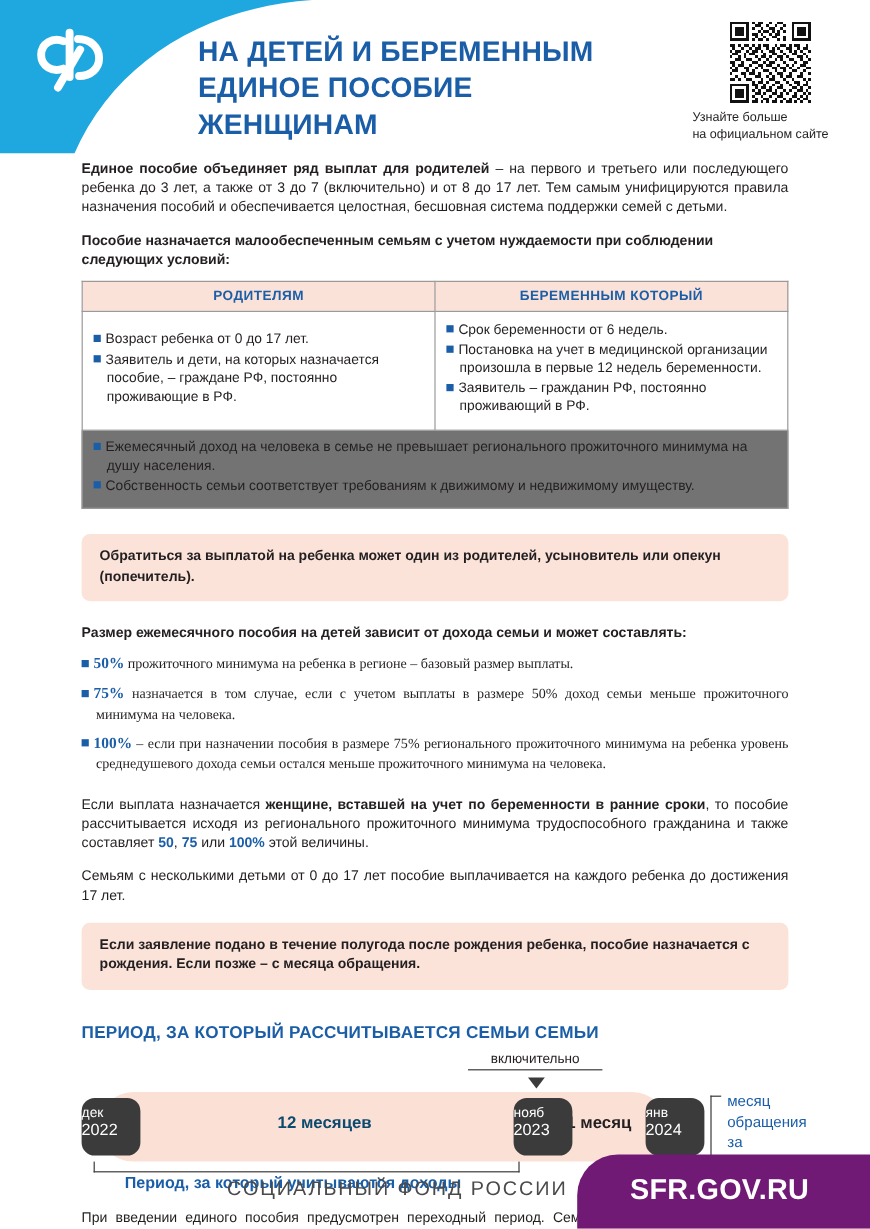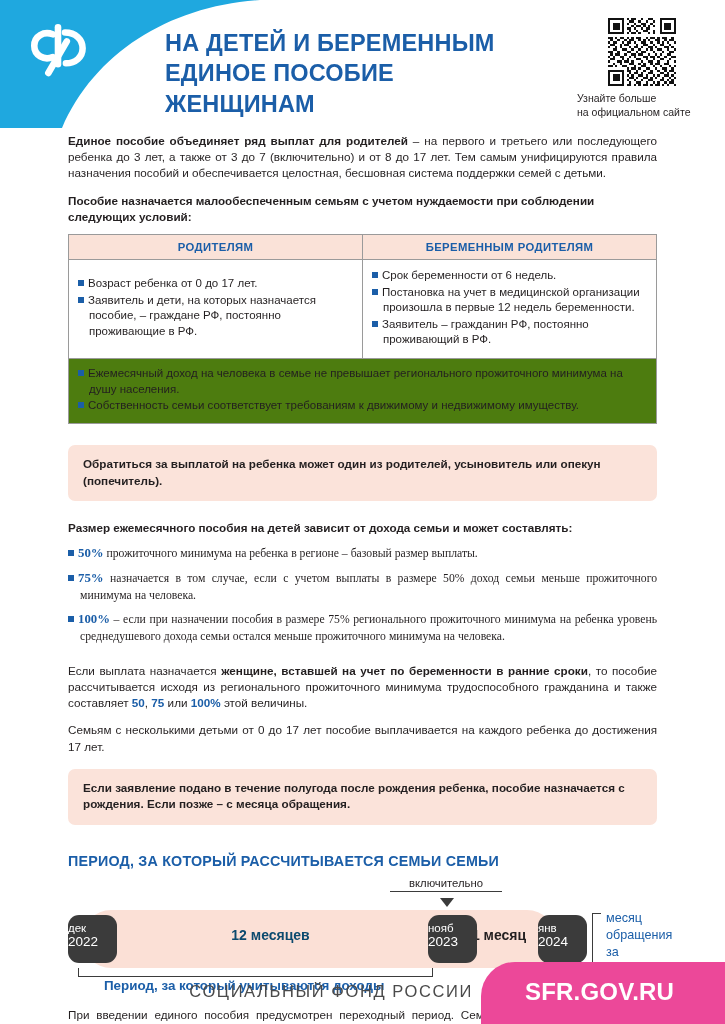--- a/index.html
+++ b/index.html
@@ -129,21 +129,21 @@
     background: #1b5ea8;
     margin-right: 4px;
     vertical-align: 1px;
   }
 
   .shared-row {
     width: 589px;
     box-sizing: border-box;
     border: 1px solid #9a9a9a;
     border-top: none;
-    background: #4d7c0f;
+    background: #737373;
     padding: 7px 9px 8px 9px;
     font-size: 11.5px;
     line-height: 1.36;
   }
 
   
   .callout {
     background: #fbe3da;
     border-radius: 7px;
     padding: 11px 15px 12px 15px;
@@ -311,21 +311,21 @@
     letter-spacing: 1.6px;
     color: #4a4a4a;
     white-space: nowrap;
   }
   .footer-badge {
     position: absolute;
     right: 0;
     top: 0;
     width: 244px;
     height: 62px;
-    background: #ec4899;
+    background: #701a75;
     border-top-left-radius: 34px;
     border-bottom-left-radius: 0px;
   }
   .footer-badge-text {
     position: absolute;
     left: 44px;
     top: 16px;
     font-size: 24px;
     font-weight: bold;
     color: #ffffff;
@@ -597,21 +597,21 @@
 <div class="content">
 
   <p class="body-text"><span class="b">Единое пособие объединяет ряд выплат для родителей</span><span> – на первого и третьего или последующего ребенка до 3 лет, а также от 3 до 7 (включительно) и от 8 до 17 лет. Тем самым унифицируются правила назначения пособий и обеспечивается целостная, бесшовная система поддержки семей с детьми.</span></p>
 
   <h2 class="lead">Пособие назначается малообеспеченным семьям с учетом нуждаемости при соблюдении следующих условий:</h2>
 
   <table class="cond-table">
     <thead>
       <tr>
         <th>РОДИТЕЛЯМ</th>
-        <th>БЕРЕМЕННЫМ РОДИТЕЛЯМ</th>
+        <th>БЕРЕМЕННЫМ КОТОРЫЙ</th>
       </tr>
     </thead>
     <tbody>
       <tr>
         <td class="left-col">
           <span class="li-row"><i class="sq"></i><span>Возраст ребенка от 0 до 17 лет.</span></span>
           <span class="li-row"><i class="sq"></i><span>Заявитель и дети, на которых назначается пособие, – граждане РФ, постоянно проживающие в РФ.</span></span>
         </td>
         <td class="right-col">
           <span class="li-row"><i class="sq"></i><span>Срок беременности от 6 недель.</span></span>

